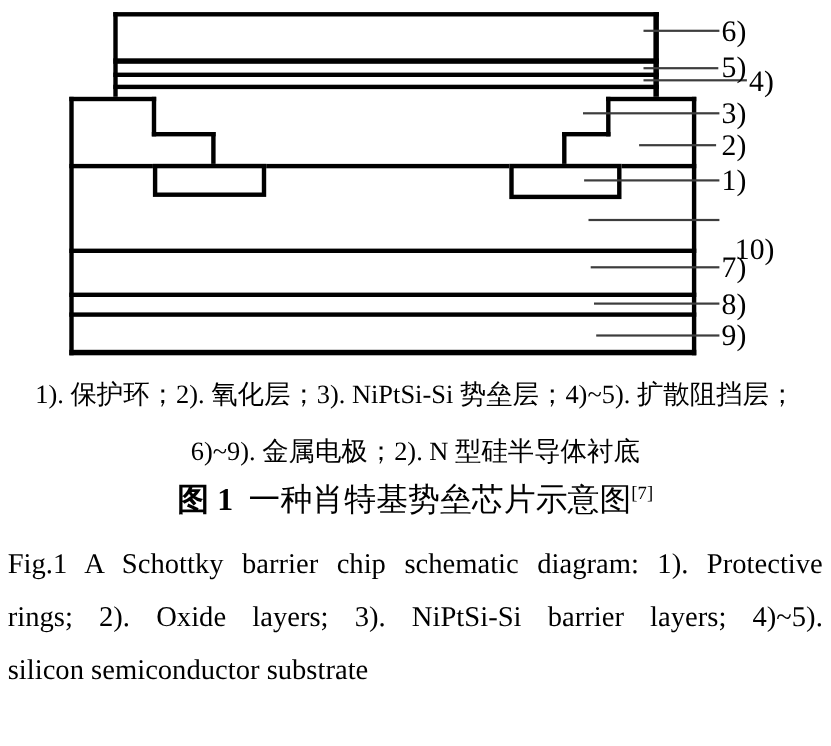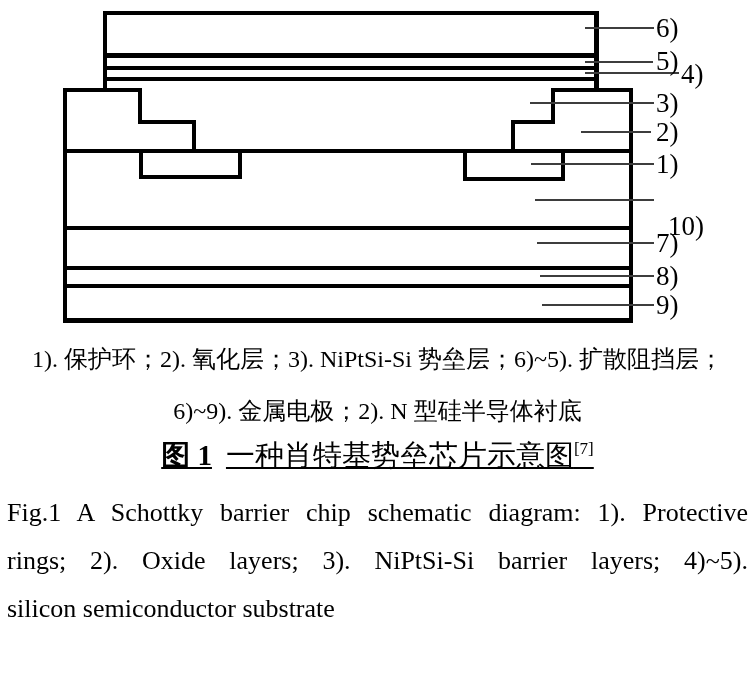--- a/index.html
+++ b/index.html
@@ -60,21 +60,21 @@
   .lb7 {left:656px;top:230px;}
   .lb8 {left:656px;top:263px;}
   .lb9 {left:656px;top:292px;}
 
   
   .zh-line{position:absolute;left:0;width:755px;text-align:center;
            font-size:24px;line-height:32px;white-space:nowrap;}
   .zh1{top:343px;}
   .zh2{top:395px;}
   .fig-title{position:absolute;left:0;top:436px;width:755px;text-align:center;
-             font-size:29px;line-height:38px;white-space:nowrap;text-decoration:underline;}
+             font-size:29px;line-height:38px;white-space:nowrap;}
   .fig-title .fig-label{font-weight:bold;margin-right:14px;}
   .fig-title sup{font-size:17px;line-height:0;}
 
   .en-caption{position:absolute;left:7px;top:489px;width:741px;font-size:26px;}
   .en-line{height:48px;line-height:48px;text-align:justify;text-justify:inter-word;
            text-align-last:justify;}
   .en-line.last{text-align:left;text-align-last:left;}
 </style>
 </head>
 <body>
@@ -121,21 +121,21 @@
     <span class="lbl lb4">4)</span>
     <span class="lbl lb3">3)</span>
     <span class="lbl lb2">2)</span>
     <span class="lbl lb1">1)</span>
     <span class="lbl lb10">10)</span>
     <span class="lbl lb7">7)</span>
     <span class="lbl lb8">8)</span>
     <span class="lbl lb9">9)</span>
   </div>
 
-  <div class="zh-line zh1">1). 保护环；2). 氧化层；3). NiPtSi-Si 势垒层；6)~5). 扩散阻挡层；</div>
+  <div class="zh-line zh1">1). 保护环；2). 氧化层；3). NiPtSi-Si 势垒层；4)~5). 扩散阻挡层；</div>
   <div class="zh-line zh2">6)~9). 金属电极；2). N 型硅半导体衬底</div>
 
   <div class="fig-title">
     <span class="fig-label">图 1</span><span>一种肖特基势垒芯片示意图</span><sup>[7]</sup>
   </div>
 
   <div class="en-caption">
     <div class="en-line">Fig.1 A Schottky barrier chip schematic diagram: 1). Protective</div>
     <div class="en-line">rings; 2). Oxide layers; 3). NiPtSi-Si barrier layers; 4)~5).</div>
     <div class="en-line last">silicon semiconductor substrate</div>

